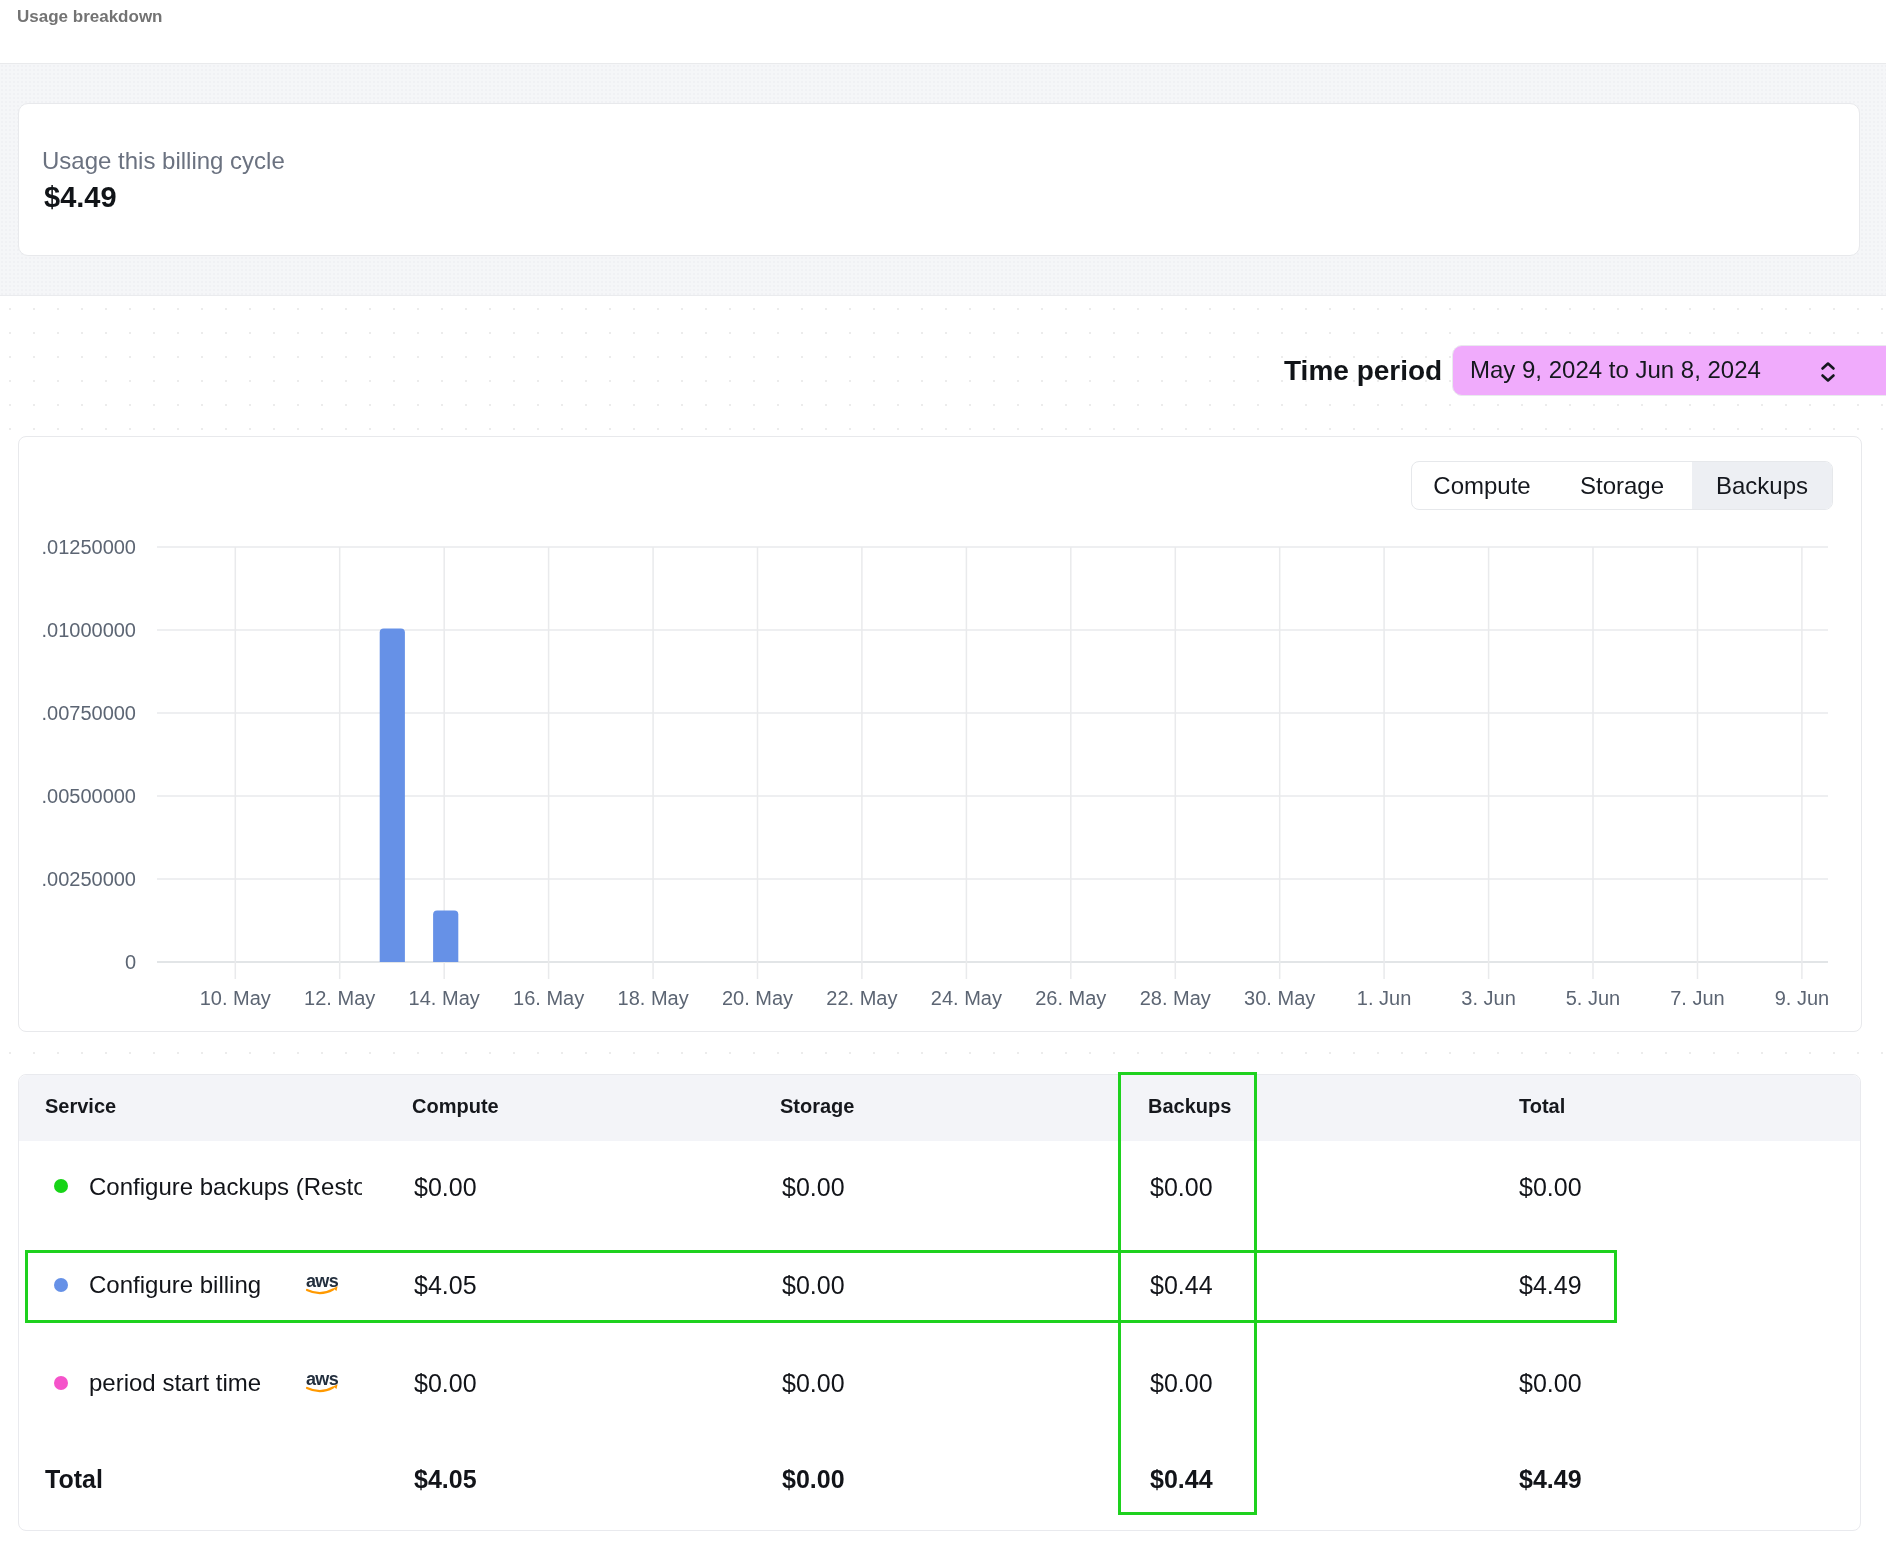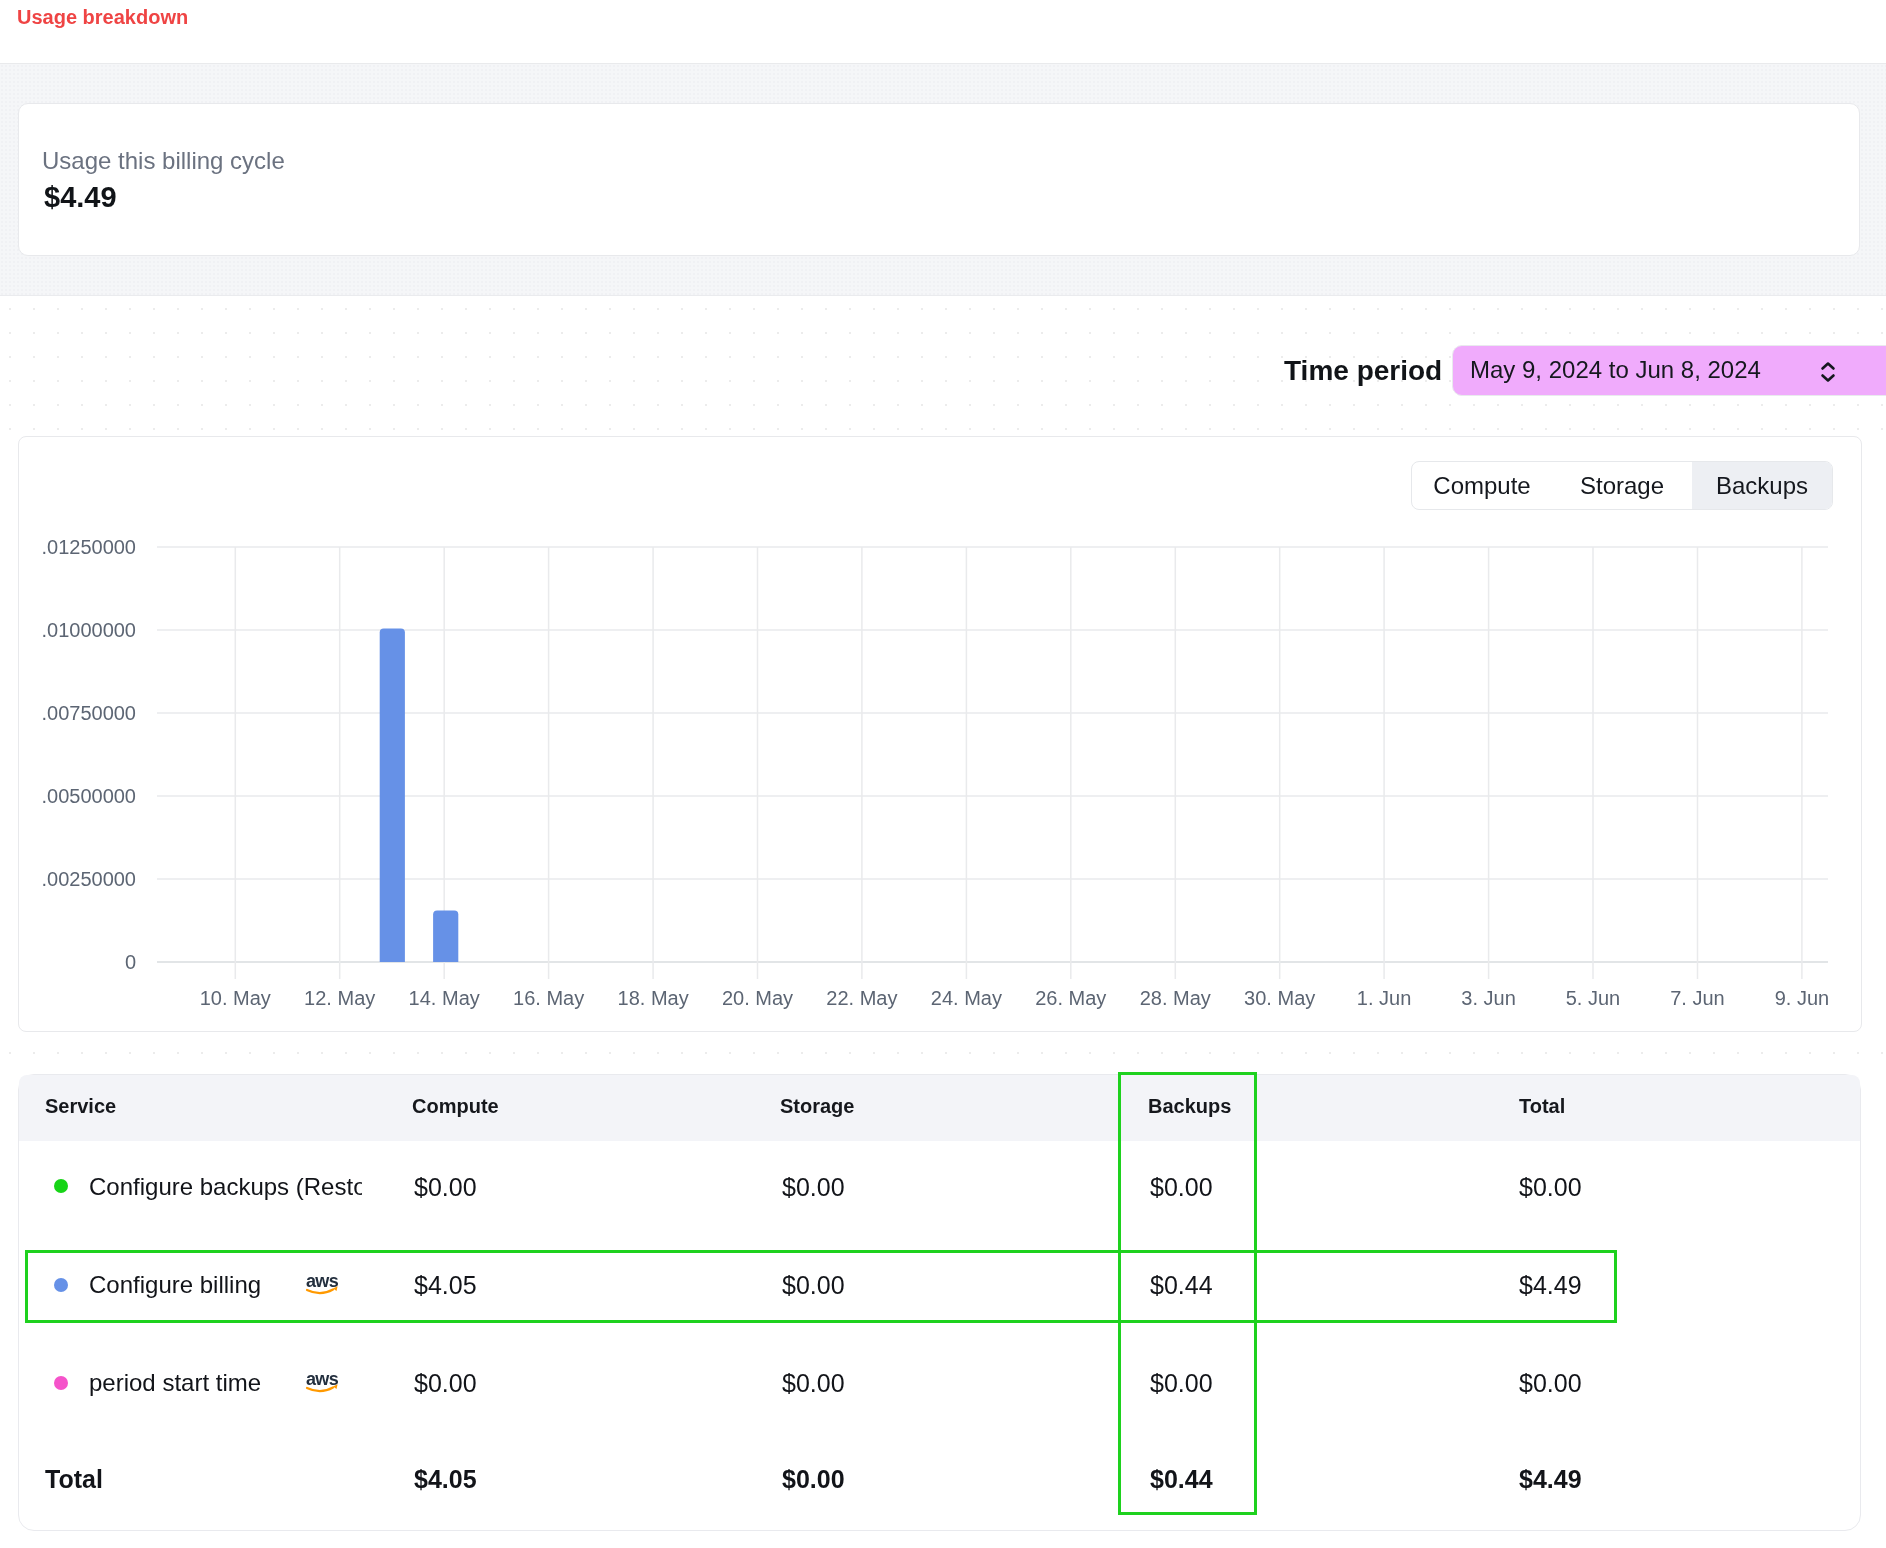--- a/index.html
+++ b/index.html
@@ -8,33 +8,33 @@
   font-family:"Liberation Sans", sans-serif;
   background:#ffffff;
   position:relative;
   overflow:hidden;
 }
 .dots {
   background-image: radial-gradient(circle, #ececec 1.2px, transparent 1.3px);
   background-size: 24px 24px;
 }
 .abs { position:absolute; }
-#hdr { left:17px; top:-1px; font-size:20px; line-height:36px; font-weight:700; color:#ef4444; }
+#hdr { left:17px; top:-1px; font-size:17px; line-height:36px; font-weight:700; color:#737373; }
 #band { left:0; top:63px; width:1886px; height:233px; background:#f5f6f8; background-image:radial-gradient(circle, #f0f1f4 0.9px, transparent 1px); background-size:4px 4px; border-top:1px solid #e9eaec; border-bottom:1px solid #eaebee; }
 #costcard { left:18px; top:103px; width:1842px; height:153px; background:#fff; border:1px solid #e8e9ec; border-radius:10px; }
 #costlabel { left:23px; top:42px; font-size:24px; line-height:30px; color:#6b7280; }
 #costval { left:25px; top:75px; font-size:29px; line-height:36px; font-weight:700; color:#111418; }
 #tplabel { left:1284px; top:356px; font-size:28px; line-height:30px; font-weight:700; color:#111418; }
 #tpselect { left:1452px; top:345px; width:460px; height:51px; background:#f0abfc; border:1px solid #e9eaee; border-radius:10px; }
 #tptext { left:17px; top:9px; font-size:24px; line-height:30px; color:#15181e; }
 #chart { left:18px; top:436px; width:1844px; height:596px; background:#fff; border:1px solid #e8e9ec; border-radius:8px; }
 #tabs { left:1392px; top:24px; width:422px; height:49px; border:1px solid #e6e8eb; border-radius:8px; background:#fff; display:flex; }
 .tab { width:140.6px; height:100%; display:flex; align-items:center; justify-content:center; font-size:24px; color:#15181e; }
 .tab.sel { background:#edeff3; border-radius:0 7px 7px 0; }
-#table { left:18px; top:1074px; width:1843px; height:457px; background:#fff; border:1px solid #e9eaee; border-radius:16px; }
+#table { left:18px; top:1074px; width:1843px; height:457px; background:#fff; border:1px solid #e9eaee; border-radius:8px; }
 #thead { left:0; top:0; width:100%; height:66px; background:#f3f4f8; border-radius:8px 8px 0 0; }
 .th { top:0; height:66px; line-height:62px; font-size:20px; font-weight:600; color:#16181d; position:absolute; }
 .cell { position:absolute; font-size:25px; color:#121419; line-height:30px; }
 .dot { position:absolute; width:14px; height:14px; border-radius:50%; }
 .bold { font-weight:700; }
 .svc { font-size:24px; }
 #colrect { left:1118px; top:1072px; width:139px; height:443px; border:3px solid #1ed11e; }
 #rowrect { left:25px; top:1250px; width:1592px; height:73px; border:3px solid #1ed11e; }
 </style>
 </head>

